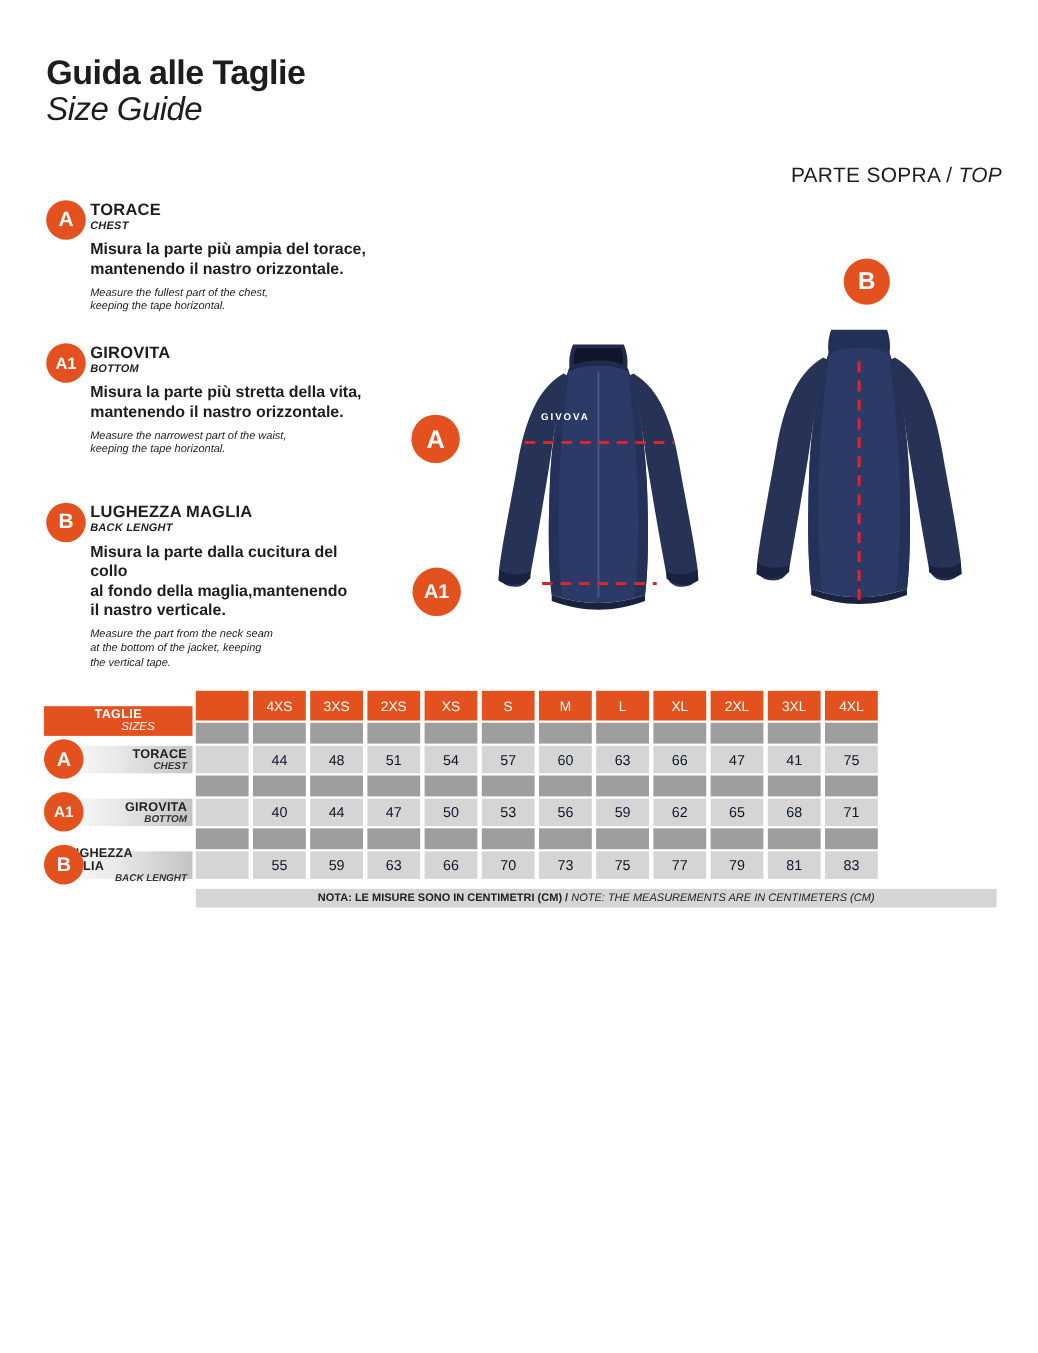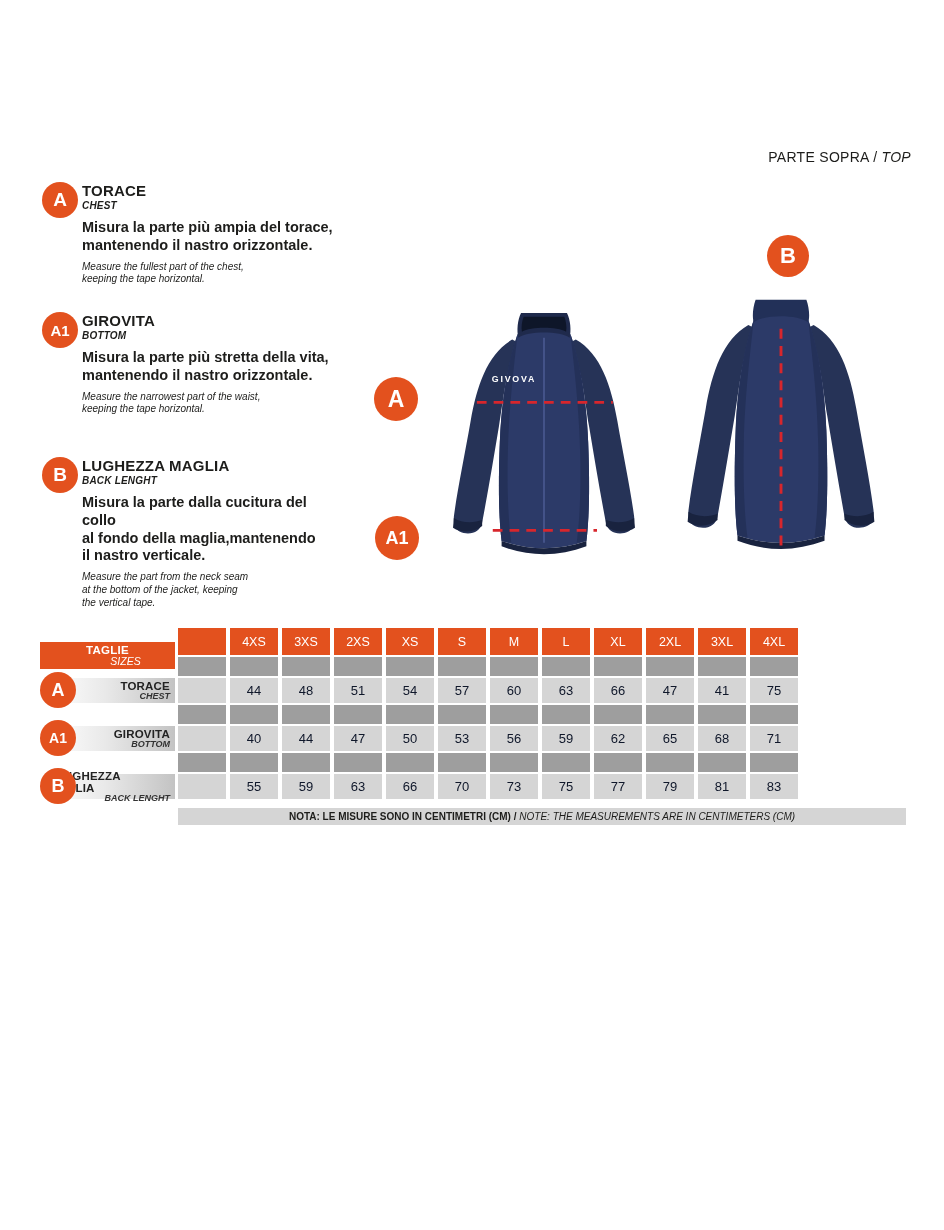--- a/index.html
+++ b/index.html
@@ -9,21 +9,21 @@
     background:#ffffff; overflow:hidden;
     font-family:"Liberation Sans", sans-serif; color:#1d1d1b;
   }
 
   
   .title-block { position:absolute; left:42px; top:50px; }
   .title-it { font-size:31px; font-weight:bold; letter-spacing:-0.5px; line-height:1.0; }
   .title-en { font-size:30px; font-style:italic; letter-spacing:-0.5px; line-height:1.0; margin-top:4px; }
 
   
-  .top-label { position:absolute; top:149px; right:33px; font-size:14px; letter-spacing:0.3px; }
+  .top-label { position:absolute; top:149px; right:33px; font-size:19px; letter-spacing:0.3px; }
   .top-label .it-part { font-style:italic; }
 
   
   .m-section { position:absolute; left:42px; width:300px; }
   .m-a  { top:182px; }
   .m-a1 { top:312px; }
   .m-b  { top:457px; }
   .badge {
     position:absolute; left:0; top:0; width:36px; height:36px; border-radius:50%;
     background:#e3511e; color:#fff; font-weight:bold; font-size:19px;
@@ -94,20 +94,24 @@
   }
   .note-it { font-weight:bold; }
   .note-sep { font-weight:bold; white-space:pre; }
   .note-en { font-style:italic; }
 </style>
 </head>
 <body>
 
 <div class="page">
 
+  <div class="title-block">
+    <div class="title-it">Guida alle Taglie</div>
+    <div class="title-en">Size Guide</div>
+  </div>
 
   <div class="top-label"><span>PARTE SOPRA / </span><span class="it-part">TOP</span></div>
 
   <div class="m-section m-a">
     <div class="badge">A</div>
     <div class="m-text">
       <div class="m-title">TORACE</div>
       <div class="m-sub">CHEST</div>
       <div class="m-desc-it">Misura la parte più ampia del torace,
 mantenendo il nastro orizzontale.</div>

